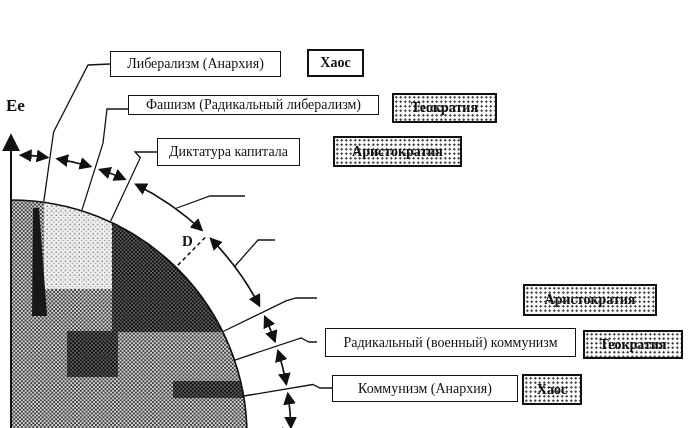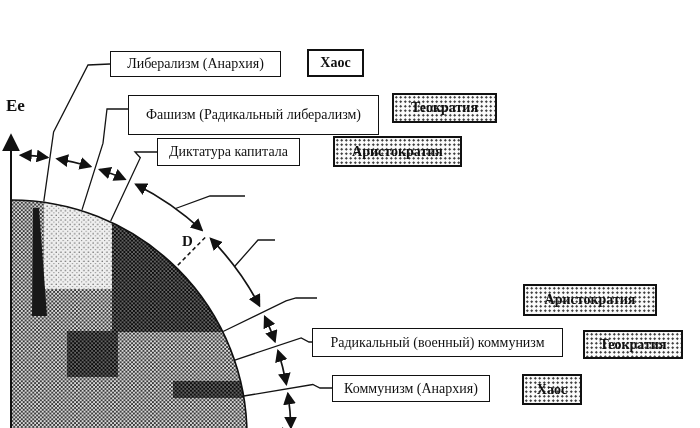--- a/index.html
+++ b/index.html
@@ -95,24 +95,24 @@
 
     <path d="M 177.8 221.2 L 205.9 192.7" stroke="#141414" stroke-width="1.5" stroke-dasharray="4 3" fill="none"></path>
 
     <g stroke="#111" stroke-width="2" fill="none">
       <path d="M 11 392 L 11 92" marker-end="url(#ah-axis)"></path>
       <path d="M 8 392 L 297 392" marker-end="url(#ah-axis)"></path>
     </g>
   </svg>
 
   <div class="box" style="left:110px;top:7px;width:171px;height:26px;">Либерализм (Анархия)</div>
-  <div class="box" style="left:128px;top:51px;width:251px;height:40px;text-align:center;">Фашизм (Радикальный либерализм)</div>
+  <div class="box" style="left:128px;top:51px;width:251px;height:20px;text-align:center;">Фашизм (Радикальный либерализм)</div>
   <div class="box" style="left:157px;top:94px;width:143px;height:28px;">Диктатура капитала</div>
-  <div class="box" style="left:312px;top:284px;width:251px;height:29px;">Радикальный (военный) коммунизм</div>
-  <div class="box" style="left:332px;top:331px;width:158px;height:27px;text-align:right;">Коммунизм (Анархия)</div>
+  <div class="box" style="left:325px;top:284px;width:251px;height:29px;">Радикальный (военный) коммунизм</div>
+  <div class="box" style="left:332px;top:331px;width:186px;height:27px;text-align:right;">Коммунизм (Анархия)</div>
 
   <div class="box bold" style="left:307px;top:5px;width:57px;height:28px;border-width:2px;">Хаос</div>
   <div class="box stippled" style="left:392px;top:49px;width:105px;height:30px;">Теократия</div>
   <div class="box stippled" style="left:333px;top:92px;width:129px;height:31px;">Аристократия</div>
   <div class="box stippled" style="left:523px;top:240px;width:134px;height:32px;">Аристократия</div>
   <div class="box stippled" style="left:583px;top:286px;width:100px;height:29px;">Теократия</div>
   <div class="box stippled" style="left:522px;top:330px;width:60px;height:31px;">Хаос</div>
 
   <div class="axis-label" style="left:6px;top:53px;">Ee</div>
   <div class="axis-label" style="left:5px;top:398px;">O</div>

